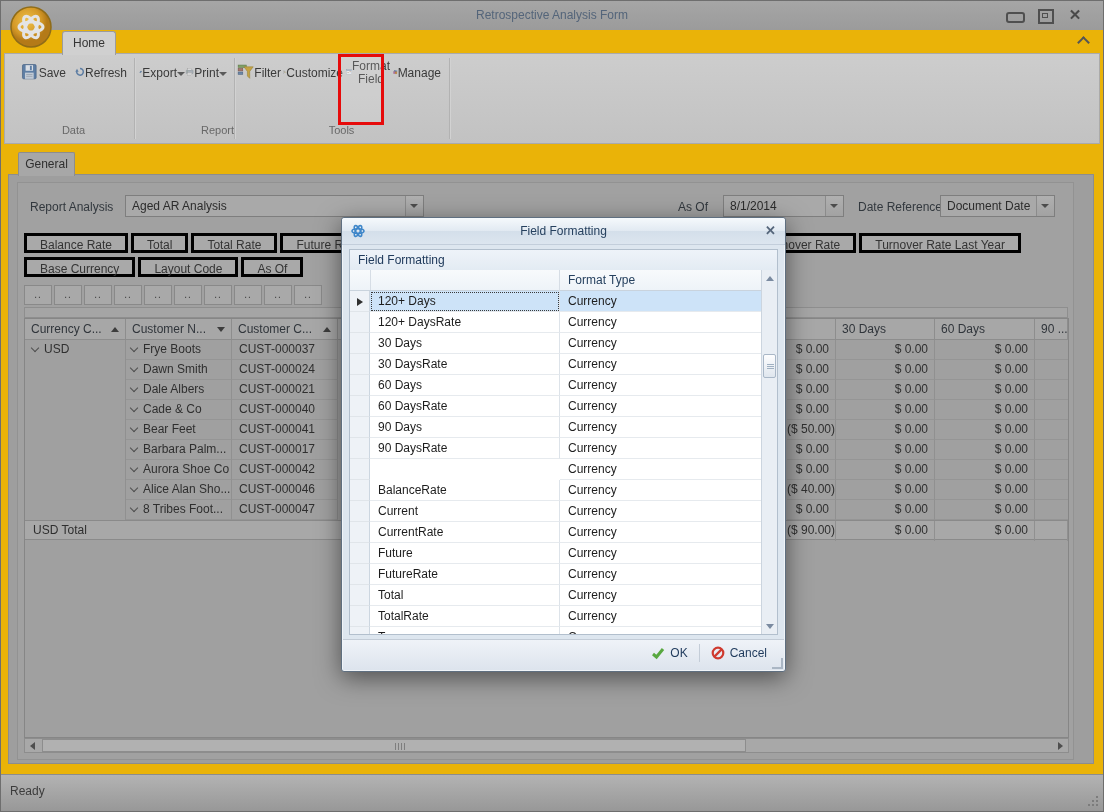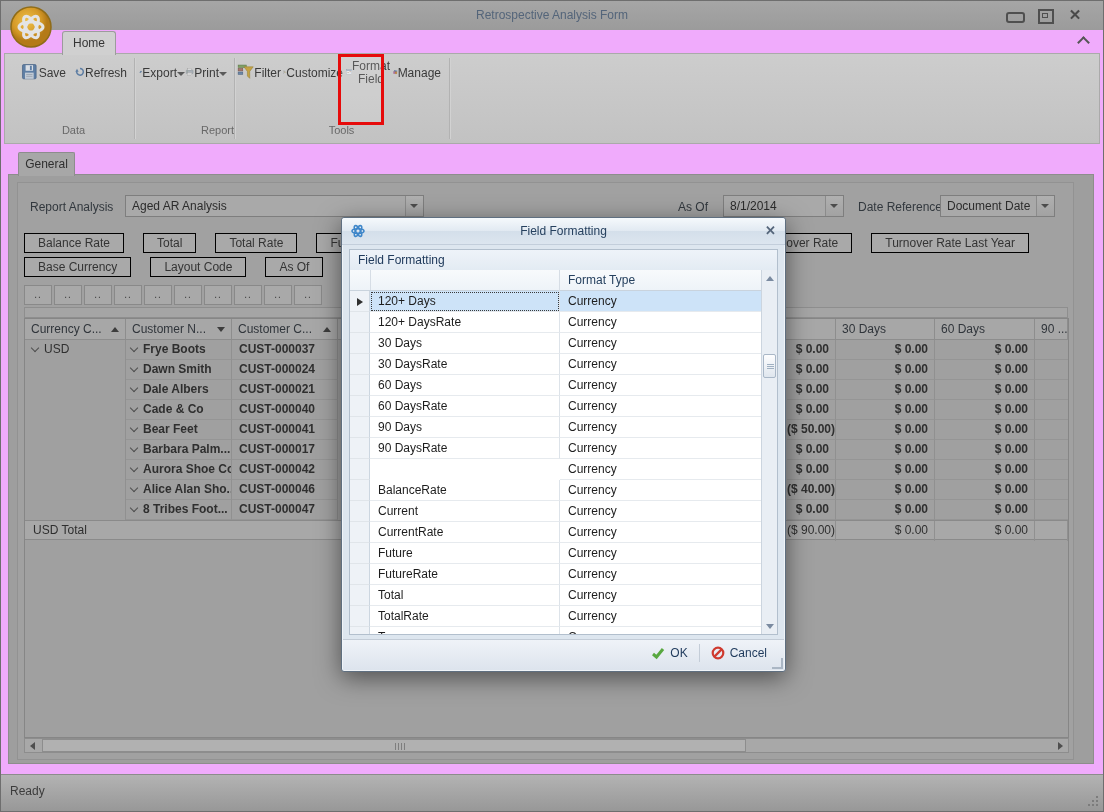--- a/index.html
+++ b/index.html
@@ -1,17 +1,17 @@
 <!DOCTYPE html>
 <html><head>
 <meta charset="utf-8">
 <style>
   html,body{margin:0;padding:0;}
   body{font-family:"Liberation Sans",sans-serif;font-size:12px;color:#2f2f2f;}
-  .app{position:relative;width:1104px;height:812px;background:#f0abfc;overflow:hidden;}
+  .app{position:relative;width:1104px;height:812px;background:#eab308;overflow:hidden;}
   .frame{position:absolute;inset:0;border:1px solid #6e6e6e;pointer-events:none;z-index:150;}
 
   
   .titlebar{position:absolute;left:0;top:0;width:100%;height:30px;background:linear-gradient(#a6a6a6,#9b9b9b);}
   .title-text{position:absolute;left:0;right:0;top:8px;text-align:center;color:#54657a;}
   .winbtn{position:absolute;top:8px;width:18px;height:16px;color:#4a4a4a;text-align:center;cursor:default;}
   .btn-min{left:1006px;top:12px;width:15px;height:7px;border:2px solid #4f4f4f;border-radius:3px;}
   .btn-max{left:1038px;top:9px;width:12px;height:11px;border:2px solid #4f4f4f;}
   .btn-max::after{content:"";position:absolute;left:2px;top:2px;width:4px;height:3px;border:1.5px solid #4f4f4f;}
   .btn-close{left:1066px;top:7px;font-size:15px;font-weight:bold;line-height:16px;}
@@ -36,33 +36,33 @@
   .gen-tab{position:absolute;left:18px;top:152px;width:55px;height:23px;background:#a7a7a7;border:1px solid #8d8d8d;border-bottom:none;border-radius:2px 2px 0 0;text-align:center;line-height:22px;color:#2f2f2f;z-index:4;}
 
   .flabel{position:absolute;color:#32383e;line-height:14px;}
   .combo{position:absolute;height:22px;background:#a9a9a9;border:1px solid #7e7e7e;box-sizing:border-box;}
   .combo .val{position:absolute;left:6px;top:3px;color:#2c2c2c;white-space:nowrap;overflow:hidden;right:20px;}
   .combo .dd{position:absolute;right:0;top:0;bottom:0;width:17px;border-left:1px solid #8b8b8b;background:linear-gradient(#b0b0b0,#a2a2a2);}
   .combo .dd::after{content:"";position:absolute;left:4px;top:8px;width:0;height:0;border-left:4px solid transparent;border-right:4px solid transparent;border-top:4px solid #4c4c4c;}
 
   
   .chiprow{position:absolute;white-space:nowrap;}
-  .chip{display:inline-block;height:20px;line-height:19px;padding:0 13px;background:#a9a9a9;border:1px solid #000000;margin-right:19px;color:#343434;box-sizing:border-box;}
+  .chip{display:inline-block;height:20px;line-height:19px;padding:0 13px;background:#a9a9a9;border:3px solid #000000;margin-right:3px;color:#343434;box-sizing:border-box;}
   .fchip{display:inline-block;width:28px;height:20px;line-height:18px;background:#a9a9a9;border:1px solid #898989;margin-right:2px;color:#3d3d3d;text-align:center;box-sizing:border-box;font-size:10px;letter-spacing:1px;}
   .pivot-band{position:absolute;left:24px;top:307px;width:1044px;height:11px;background:#a5a5a5;border:1px solid #8e8e8e;box-sizing:border-box;}
 
   
   .grid{position:absolute;left:24px;top:318px;width:1045px;height:420px;border:1px solid #868686;background:#a0a0a0;box-sizing:border-box;overflow:hidden;}
   .ghead{position:absolute;left:0;top:0;width:1043px;height:21px;}
   .gh{position:absolute;top:0;height:21px;background:#a7a7a7;border-right:1px solid #8d8d8d;border-bottom:1px solid #8d8d8d;box-sizing:border-box;line-height:20px;padding-left:6px;color:#30353b;white-space:nowrap;overflow:hidden;}
   .gh .sort{float:right;margin:8px 6px 0 0;width:0;height:0;border-left:4px solid transparent;border-right:4px solid transparent;}
   .sort.asc{border-bottom:5px solid #3d3d3d;}
   .sort.desc{border-top:5px solid #3d3d3d;}
   .grid-rows{position:absolute;left:0;top:21px;width:1043px;}
-  .grow{position:relative;width:1043px;height:20px;font-weight:bold;}
+  .grow{position:relative;width:1043px;height:20px;}
   .gc{position:absolute;top:0;height:20px;border-right:1px solid #909090;border-bottom:1px solid #959595;box-sizing:border-box;line-height:19px;white-space:nowrap;overflow:hidden;}
   .c-cust{left:101px;width:106px;padding-left:5px;}
   .c-code{left:207px;width:106px;padding-left:7px;}
   .money{text-align:right;padding-right:6px;}
   .c-aged{left:762px;width:49px;}
   .c-d30{left:811px;width:99px;}
   .c-d60{left:910px;width:100px;}
   .c-d90{left:1010px;width:33px;border-right:none;}
   .c-curr{position:absolute;left:0;top:21px;width:101px;height:180px;border-right:1px solid #909090;box-sizing:border-box;padding:2px 0 0 7px;}
   .vcaret{display:inline-block;width:5px;height:5px;border-left:1.5px solid #4e4e4e;border-bottom:1.5px solid #4e4e4e;transform:rotate(-45deg);margin:0 6px 2px 0;}

